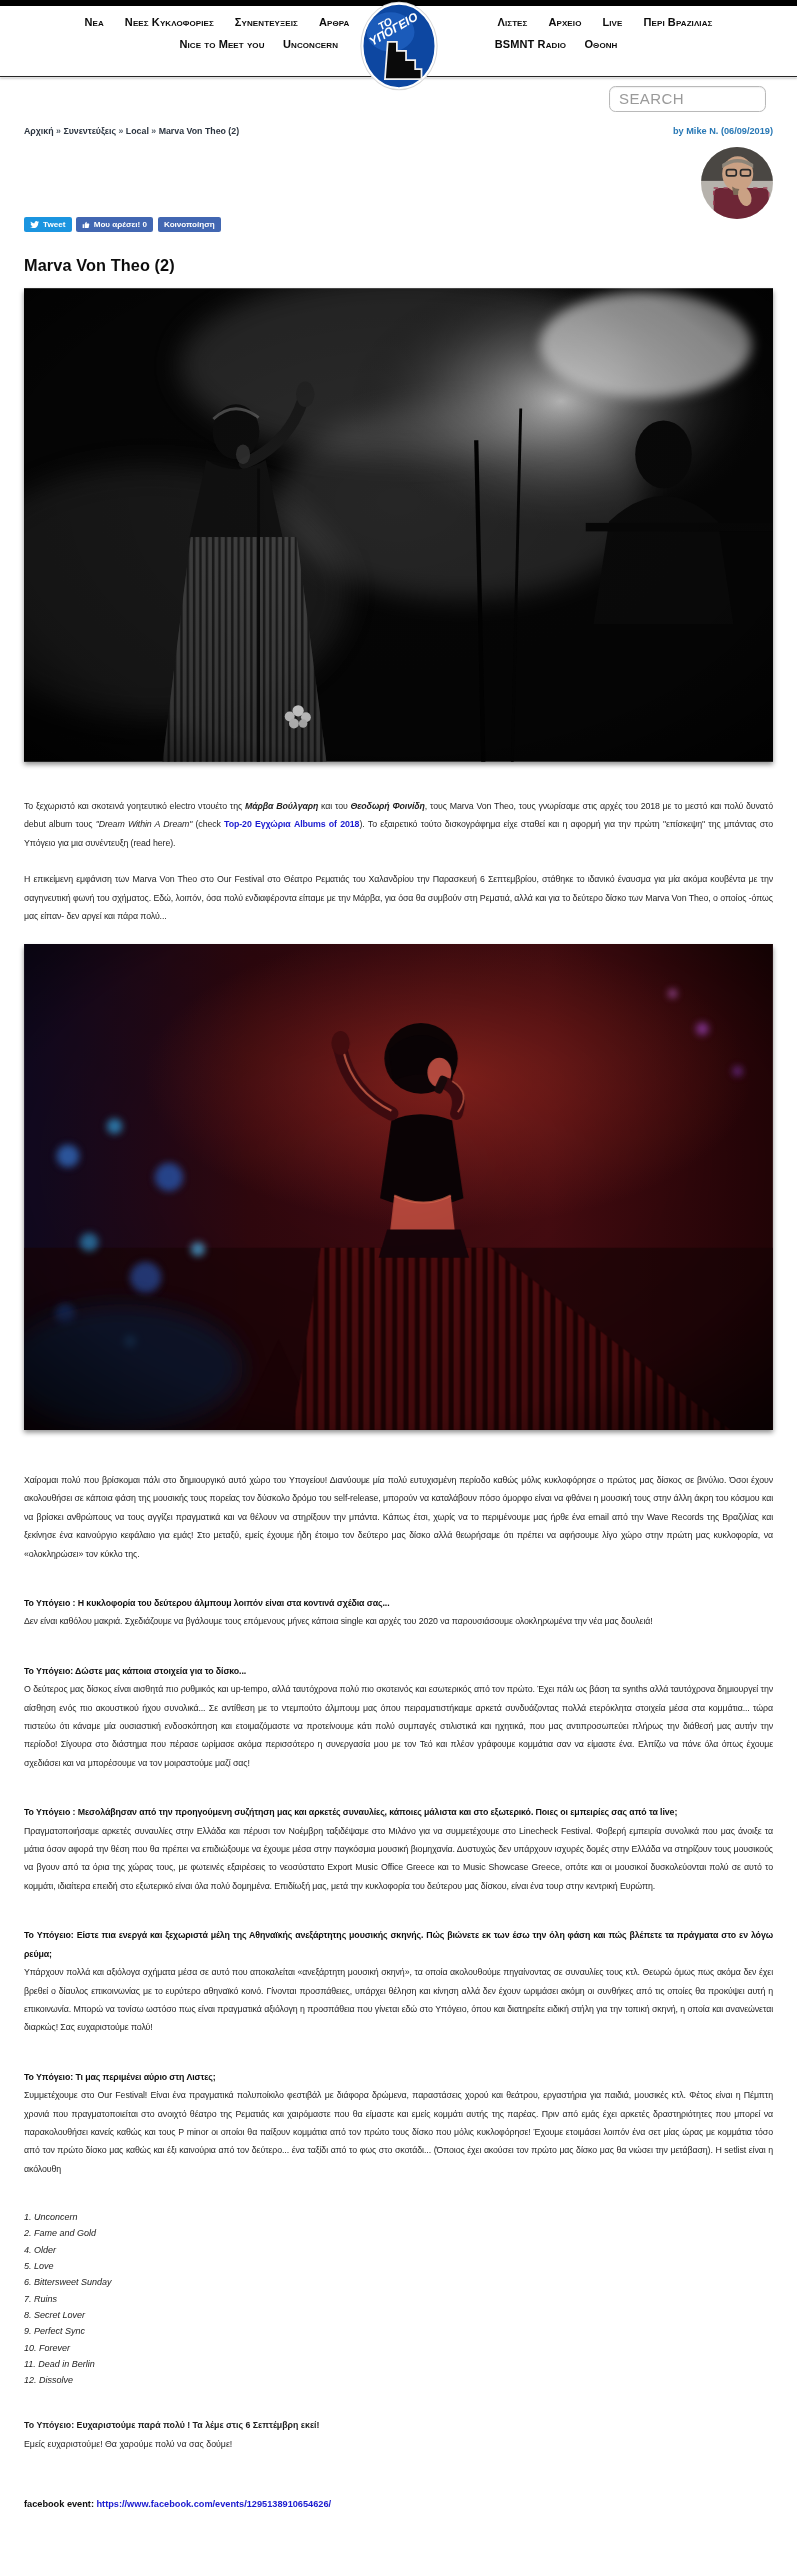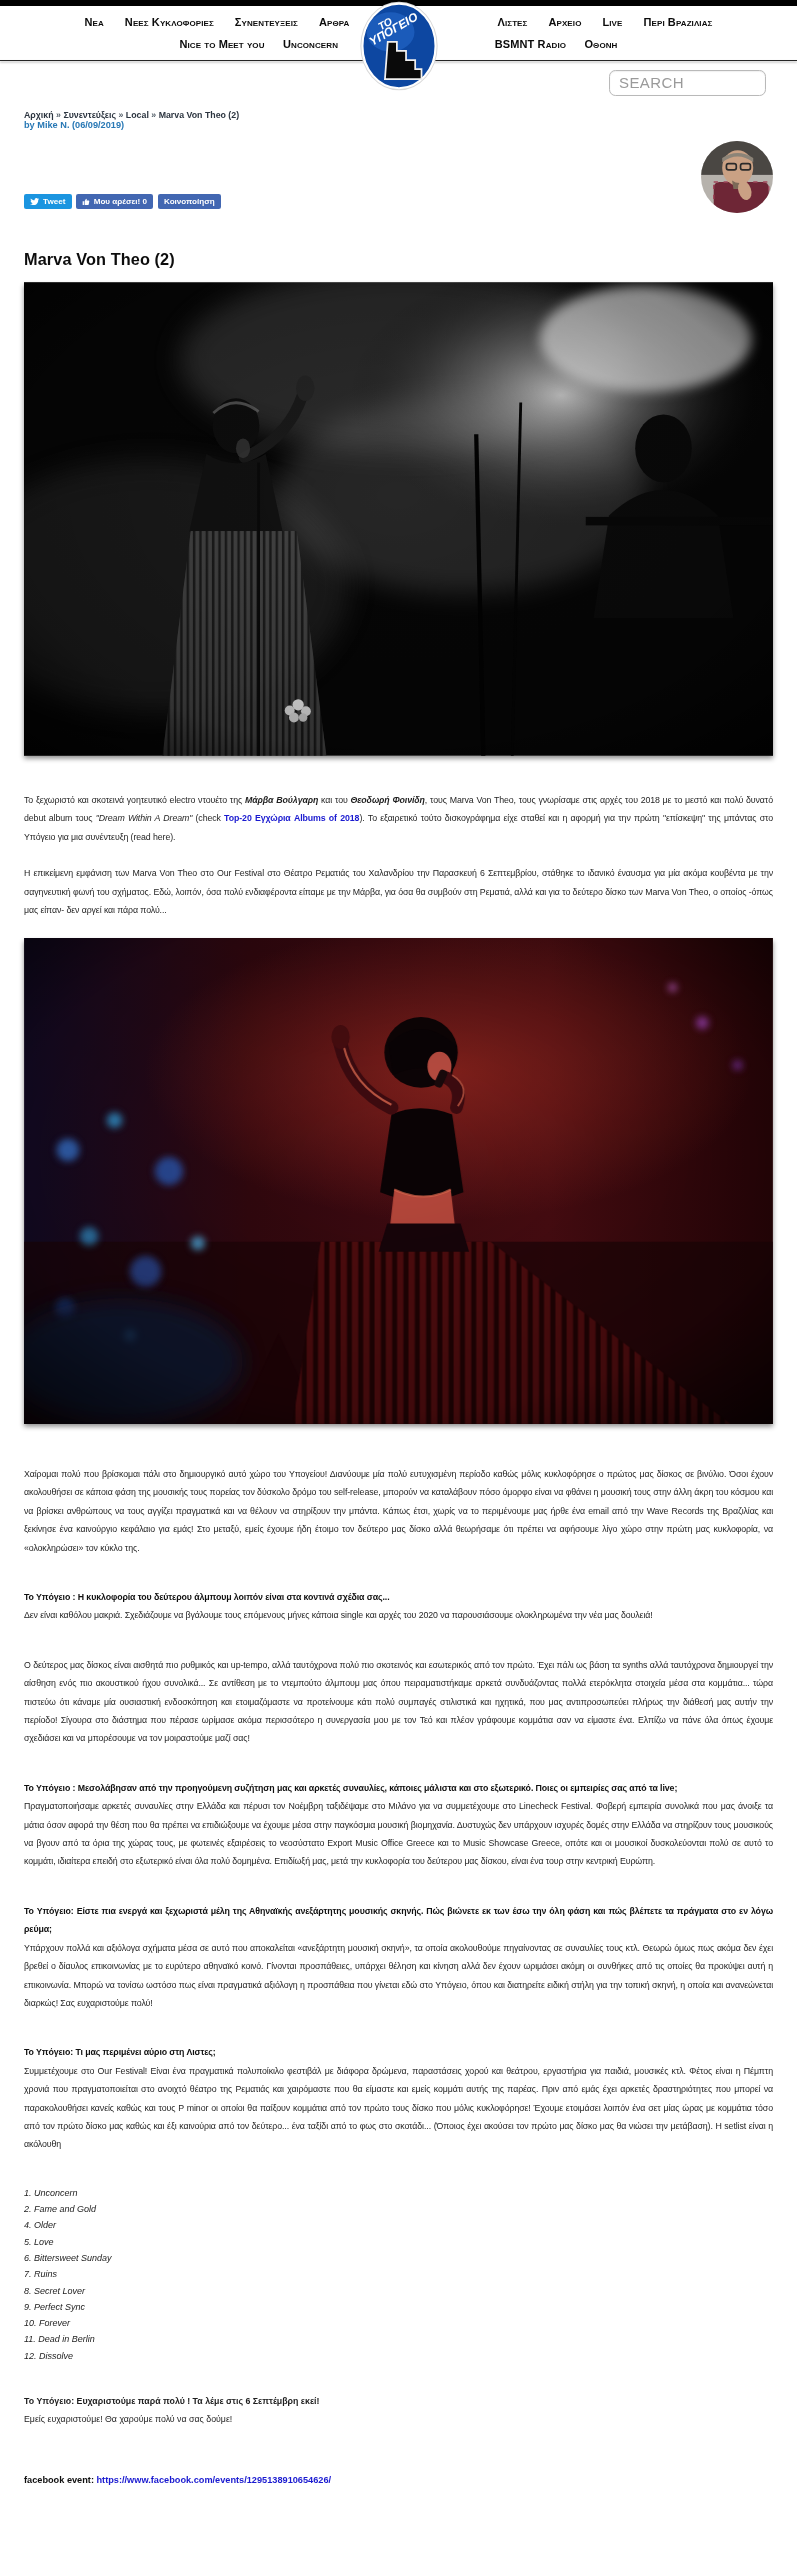--- a/index.html
+++ b/index.html
@@ -1,46 +1,46 @@
 <!DOCTYPE html>
 <html lang="el" style="font-size:11.3px"><head>
 <meta charset="utf-8">
 <style>
   html,body{margin:0;padding:0;background:#ffffff;}
   body{width:797px;font-family:"Liberation Sans",sans-serif;color:#1e1e1e;}
   .topbar{height:5.7px;background:#000;width:100%;}
   header{position:relative;}
-  .navzone{position:relative;height:54px;}
+  .navzone{position:relative;height:70px;}
   .navrow{display:flex;justify-content:center;align-items:center;font-weight:700;
           font-variant:small-caps;font-size:11px;letter-spacing:0.1px;color:#0b0b0b;}
   .navrow1{padding-top:10px;gap:21px;}
   .navrow2{margin-top:10px;gap:18.4px;}
   .nav-spacer1{width:106px;}
   .nav-spacer2{width:120px;}
   .navrow span{cursor:pointer;white-space:nowrap;}
   .divider{height:1.4px;background:#262626;box-shadow:0 1.4px 2.1px rgba(0,0,0,.35);}
   .logo{position:absolute;left:50%;top:1.4px;transform:translateX(-50%);z-index:6;}
   .header-inner{position:relative;width:749px;margin:0 auto;}
   .searchbox{position:absolute;right:7px;top:8.5px;width:141px;height:24px;border:0.7px solid #b9b9b9;
              border-radius:6.4px;display:flex;align-items:center;padding:0 7px;background:#fff;
              box-shadow:inset 0 0.7px 1.4px rgba(0,0,0,.08);}
   .searchbox input{border:none;outline:none;flex:1;font-size:15px;color:#333;font-family:Liberation Sans, sans-serif;
                    letter-spacing:0.4px;background:transparent;}
   .searchbox input::placeholder{color:#9a9a9a;}
   .search-under{position:relative;height:42px;}
   .content{width:749px;margin:0 auto;position:relative;}
   .meta-row{display:flex;justify-content:space-between;align-items:baseline;margin-top:7px;
-            font-size:8.8px;font-weight:700;flex-direction:column;}
+            font-size:8.8px;font-weight:700;}
   .bc-home{color:#8a2f23;}
   .bc-item{color:#2c3540;cursor:pointer;}
   .bc-sep{color:#55606a;}
   .byline{color:#2878b5;font-size:9.2px;font-weight:700;}
   .avatar-social{position:relative;height:99px;}
   .avatar{position:absolute;right:0;top:11.3px;width:72px;height:72px;border-radius:50%;overflow:hidden;}
-  .social-row{position:absolute;left:0;top:64px;display:flex;gap:4.2px;}
+  .social-row{position:absolute;left:0;top:81px;display:flex;gap:4.2px;}
   .sbtn{display:inline-flex;align-items:center;gap:3.5px;height:15px;padding:0 6.4px;border-radius:2.1px;
         color:#fff;font-size:8.1px;font-weight:700;cursor:pointer;}
   .sbtn-tweet{background:#1b95e0;}
   .sbtn-fb{background:#4267b2;}
   h1.article-title{font-size:16.3px;font-weight:700;color:#0d0d0d;margin:21px 0 12.7px 0;letter-spacing:0.1px;}
   figure.photo{margin:0 0 0 0;width:749px;line-height:0;box-shadow:0 2.8px 5px rgba(0,0,0,.45);}
   figure.photo svg{display:block;}
   .photo2wrap{margin-top:31px;}
   .bodytext{font-size:8.8px;line-height:18.4px;text-align:justify;color:#1f1f1f;letter-spacing:-0.1px;}
   .intro{margin-top:35px;}
@@ -284,20 +284,21 @@
 
   <section class="qa-section">
       <div class="qa-block">
         <p class="qa-a">Χαίρομαι πολύ που βρίσκομαι πάλι στο δημιουργικό αυτό χώρο του Υπογείου! Διανύουμε μία πολύ ευτυχισμένη περίοδο καθώς μόλις κυκλοφόρησε ο πρώτος μας δίσκος σε βινύλιο. Όσοι έχουν ακολουθήσει σε κάποια φάση της μουσικής τους πορείας τον δύσκολο δρόμο του self-release, μπορούν να καταλάβουν πόσο όμορφο είναι να φθάνει η μουσική τους στην άλλη άκρη του κόσμου και να βρίσκει ανθρώπους να τους αγγίζει πραγματικά και να θέλουν να στηρίξουν την μπάντα. Κάπως έτσι, χωρίς να το περιμένουμε μας ήρθε ένα email από την Wave Records της Βραζιλίας και ξεκίνησε ένα καινούργιο κεφάλαιο για εμάς! Στο μεταξύ, εμείς έχουμε ήδη έτοιμο τον δεύτερο μας δίσκο αλλά θεωρήσαμε ότι πρέπει να αφήσουμε λίγο χώρο στην πρώτη μας κυκλοφορία, να «ολοκληρώσει» τον κύκλο της.</p>
       </div>
       <div class="qa-block">
         <p class="qa-q">Το Υπόγειο : Η κυκλοφορία του δεύτερου άλμπουμ λοιπόν είναι στα κοντινά σχέδια σας...</p>
         <p class="qa-a">Δεν είναι καθόλου μακριά. Σχεδιάζουμε να βγάλουμε τους επόμενους μήνες κάποια single και αρχές του 2020 να παρουσιάσουμε ολοκληρωμένα την νέα μας δουλειά!</p>
       </div>
       <div class="qa-block">
+        <p class="qa-q">Το Υπόγειο: Δώστε μας κάποια στοιχεία για το δίσκο...</p>
         <p class="qa-a">Ο δεύτερος μας δίσκος είναι αισθητά πιο ρυθμικός και up-tempo, αλλά ταυτόχρονα πολύ πιο σκοτεινός και εσωτερικός από τον πρώτο. Έχει πάλι ως βάση τα synths αλλά ταυτόχρονα δημιουργεί την αίσθηση ενός πιο ακουστικού ήχου συνολικά... Σε αντίθεση με το ντεμπούτο άλμπουμ μας όπου πειραματιστήκαμε αρκετά συνδυάζοντας πολλά ετερόκλητα στοιχεία μέσα στα κομμάτια... τώρα πιστεύω ότι κάναμε μία ουσιαστική ενδοσκόπηση και ετοιμαζόμαστε να προτείνουμε κάτι πολύ συμπαγές στιλιστικά και ηχητικά, που μας αντιπροσωπεύει πλήρως την διάθεσή μας αυτήν την περίοδο! Σίγουρα στο διάστημα που πέρασε ωρίμασε ακόμα περισσότερο η συνεργασία μου με τον Τεό και πλέον γράφουμε κομμάτια σαν να είμαστε ένα. Ελπίζω να πάνε όλα όπως έχουμε σχεδιάσει και να μπορέσουμε να τον μοιραστούμε μαζί σας!</p>
       </div>
       <div class="qa-block">
         <p class="qa-q">Το Υπόγειο : Μεσολάβησαν από την προηγούμενη συζήτηση μας και αρκετές συναυλίες, κάποιες μάλιστα και στο εξωτερικό. Ποιες οι εμπειρίες σας από τα live;</p>
         <p class="qa-a">Πραγματοποιήσαμε αρκετές συναυλίες στην Ελλάδα και πέρυσι τον Νοέμβρη ταξιδέψαμε στο Μιλάνο για να συμμετέχουμε στο Linecheck Festival. Φοβερή εμπειρία συνολικά που μας άνοιξε τα μάτια όσον αφορά την θέση που θα πρέπει να επιδιώξουμε να έχουμε μέσα στην παγκόσμια μουσική βιομηχανία. Δυστυχώς δεν υπάρχουν ισχυρές δομές στην Ελλάδα να στηρίζουν τους μουσικούς να βγουν από τα όρια της χώρας τους, με φωτεινές εξαιρέσεις το νεοσύστατο Export Music Office Greece και το Music Showcase Greece, οπότε και οι μουσικοί δυσκολεύονται πολύ σε αυτό το κομμάτι, ιδιαίτερα επειδή στο εξωτερικό είναι όλα πολύ δομημένα. Επιδίωξή μας, μετά την κυκλοφορία του δεύτερου μας δίσκου, είναι ένα τουρ στην κεντρική Ευρώπη.</p>
       </div>
       <div class="qa-block">
         <p class="qa-q">Το Υπόγειο: Είστε πια ενεργά και ξεχωριστά μέλη της Αθηναϊκής ανεξάρτητης μουσικής σκηνής. Πώς βιώνετε εκ των έσω την όλη φάση και πώς βλέπετε τα πράγματα στο εν λόγω ρεύμα;</p>
         <p class="qa-a">Υπάρχουν πολλά και αξιόλογα σχήματα μέσα σε αυτό που αποκαλείται «ανεξάρτητη μουσική σκηνή», τα οποία ακολουθούμε πηγαίνοντας σε συναυλίες τους κτλ. Θεωρώ όμως πως ακόμα δεν έχει βρεθεί ο δίαυλος επικοινωνίας με το ευρύτερο αθηναϊκό κοινό. Γίνονται προσπάθειες, υπάρχει θέληση και κίνηση αλλά δεν έχουν ωριμάσει ακόμη οι συνθήκες από τις οποίες θα προκύψει αυτή η επικοινωνία. Μπορώ να τονίσω ωστόσο πως είναι πραγματικά αξιόλογη η προσπάθεια που γίνεται εδώ στο Υπόγειο, όπου και διατηρείτε ειδική στήλη για την τοπική σκηνή, η οποία και ανανεώνεται διαρκώς! Σας ευχαριστούμε πολύ!</p>
       </div>

